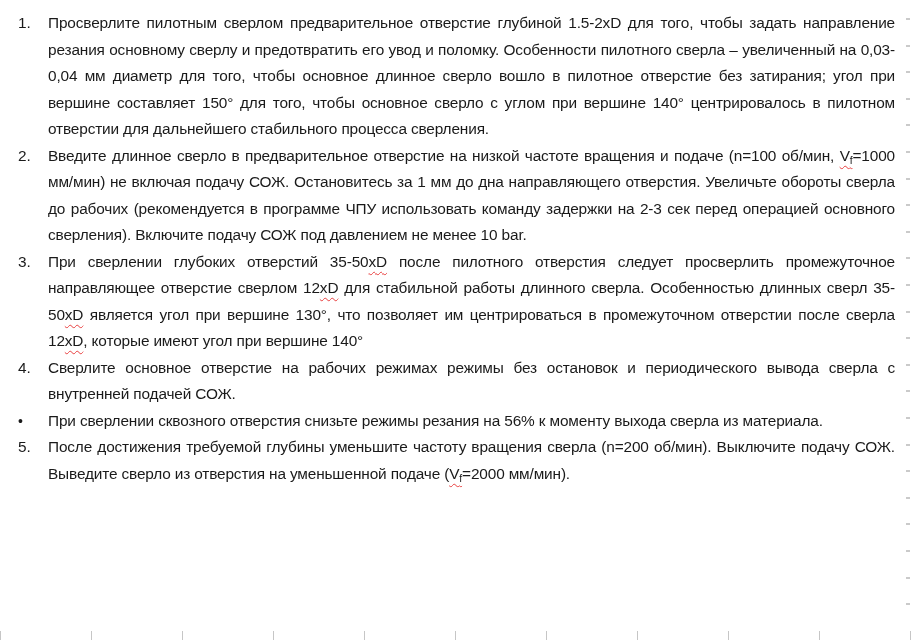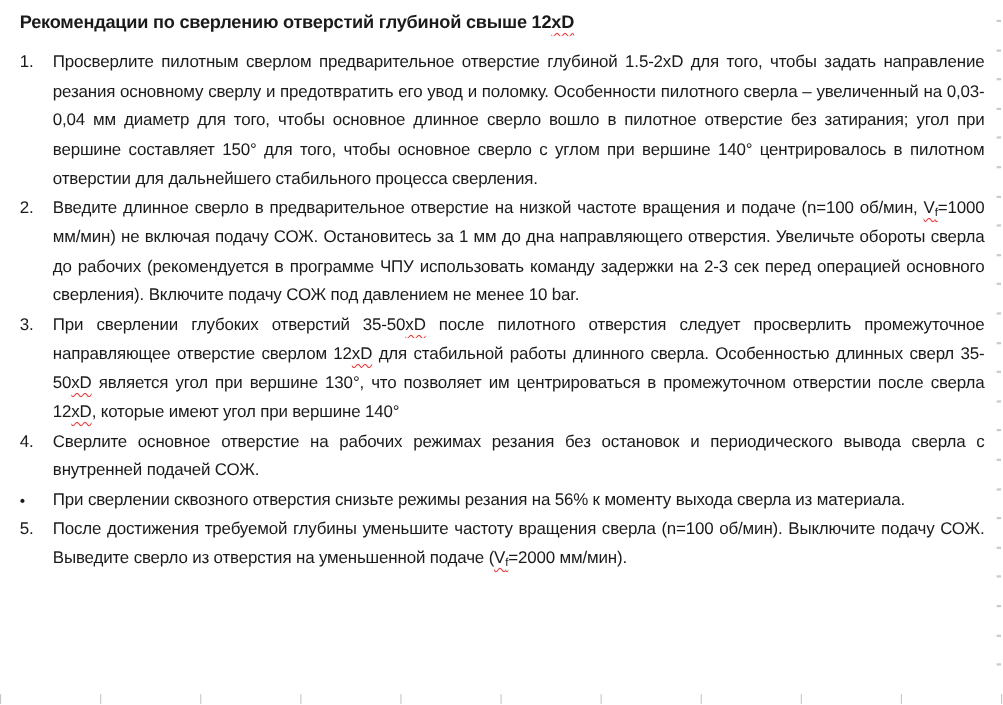--- a/index.html
+++ b/index.html
@@ -51,45 +51,44 @@
   }
   .rdash{
     position:absolute;right:2px;width:4px;height:2px;
     background:var(--dash);opacity:.55;
   }
 </style>
 </head>
 <body>
 
 <div class="page">
-  <h1 class="title"><span>Рекомендации по сверлению отверстий глубиной свыше 12</span><span class="sq">xD</span></h1>
   <div class="list">
       <div class="row">
         <span class="marker">1.</span>
         <div class="text"><span>Просверлите пилотным сверлом предварительное отверстие глубиной 1.5-2xD для того, чтобы задать направление резания основному сверлу и предотвратить его увод и поломку. Особенности пилотного сверла – увеличенный на 0,03-0,04 мм диаметр для того, чтобы основное длинное сверло вошло в пилотное отверстие без затирания; угол при вершине составляет 150° для того, чтобы основное сверло с углом при вершине 140° центрировалось в пилотном отверстии для дальнейшего стабильного процесса сверления.</span></div>
       </div>
       <div class="row">
         <span class="marker">2.</span>
         <div class="text"><span>Введите длинное сверло в предварительное отверстие на низкой частоте вращения и подаче (n=100 об/мин, </span><span class="sq"><span>V</span><sub>f</sub></span><span>=1000 мм/мин) не включая подачу СОЖ. Остановитесь за 1 мм до дна направляющего отверстия. Увеличьте обороты сверла до рабочих (рекомендуется в программе ЧПУ использовать команду задержки на 2-3 сек перед операцией основного сверления). Включите подачу СОЖ под давлением не менее 10 bar.</span></div>
       </div>
       <div class="row">
         <span class="marker">3.</span>
         <div class="text"><span>При сверлении глубоких отверстий 35-50</span><span class="sq">xD</span><span> после пилотного отверстия следует просверлить промежуточное направляющее отверстие сверлом 12</span><span class="sq">xD</span><span> для стабильной работы длинного сверла. Особенностью длинных сверл 35-50</span><span class="sq">xD</span><span> является угол при вершине 130°, что позволяет им центрироваться в промежуточном отверстии после сверла 12</span><span class="sq">xD</span><span>, которые имеют угол при вершине 140°</span></div>
       </div>
       <div class="row">
         <span class="marker">4.</span>
-        <div class="text"><span>Сверлите основное отверстие на рабочих режимах резания без остановок и периодического вывода сверла с внутренней подачей СОЖ.</span></div>
+        <div class="text"><span>Сверлите основное отверстие на рабочих режимах режимы без остановок и периодического вывода сверла с внутренней подачей СОЖ.</span></div>
       </div>
       <div class="row">
         <span class="marker bullet">•</span>
         <div class="text"><span>При сверлении сквозного отверстия снизьте режимы резания на 56% к моменту выхода сверла из материала.</span></div>
       </div>
       <div class="row">
         <span class="marker">5.</span>
-        <div class="text"><span>После достижения требуемой глубины уменьшите частоту вращения сверла (n=100 об/мин). Выключите подачу СОЖ. Выведите сверло из отверстия на уменьшенной подаче (</span><span class="sq"><span>V</span><sub>f</sub></span><span>=2000 мм/мин).</span></div>
+        <div class="text"><span>После достижения требуемой глубины уменьшите частоту вращения сверла (n=200 об/мин). Выключите подачу СОЖ. Выведите сверло из отверстия на уменьшенной подаче (</span><span class="sq"><span>V</span><sub>f</sub></span><span>=2000 мм/мин).</span></div>
       </div>
     </div>
 <div class="btick" style="left: 0px;"></div>
     <div class="btick" style="left: 91px;"></div>
     <div class="btick" style="left: 182px;"></div>
     <div class="btick" style="left: 273px;"></div>
     <div class="btick" style="left: 364px;"></div>
     <div class="btick" style="left: 455px;"></div>
     <div class="btick" style="left: 546px;"></div>
     <div class="btick" style="left: 637px;"></div>

